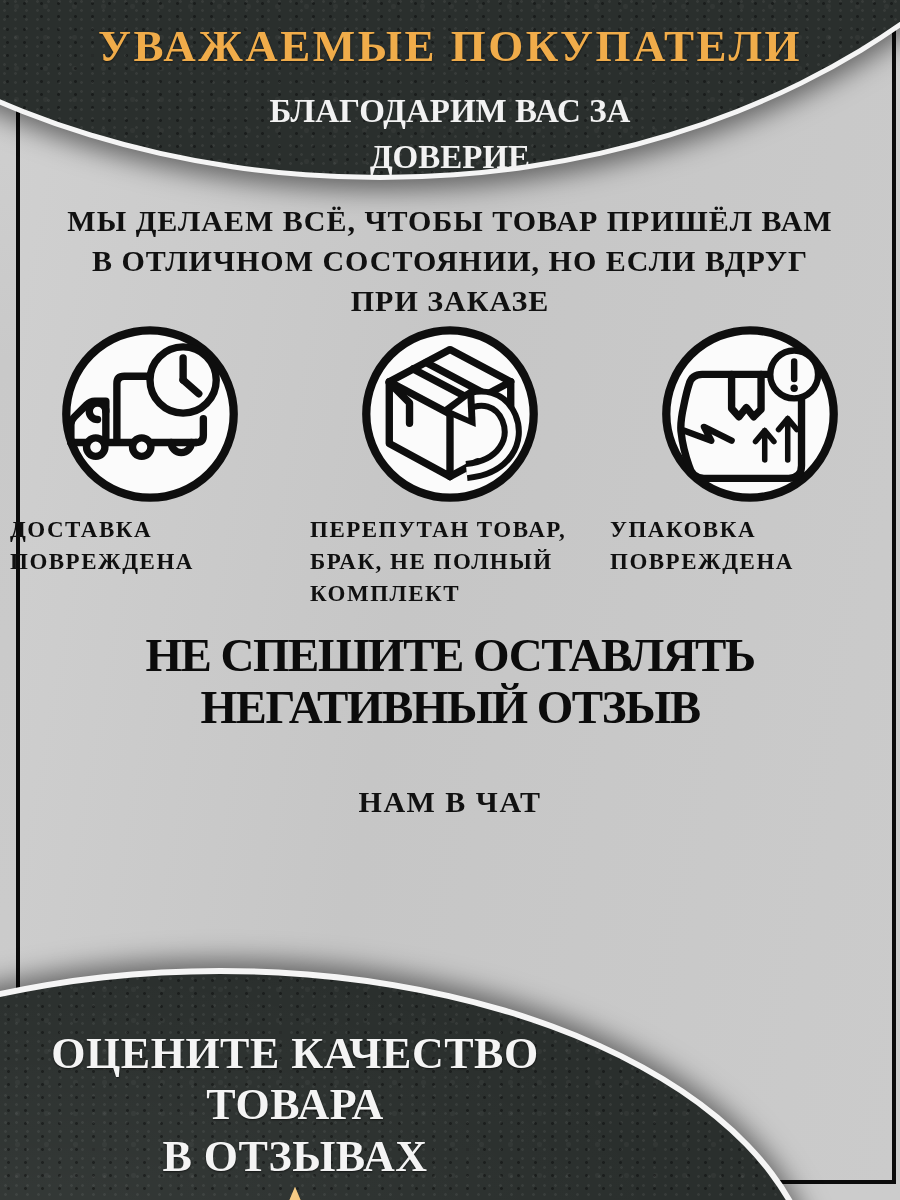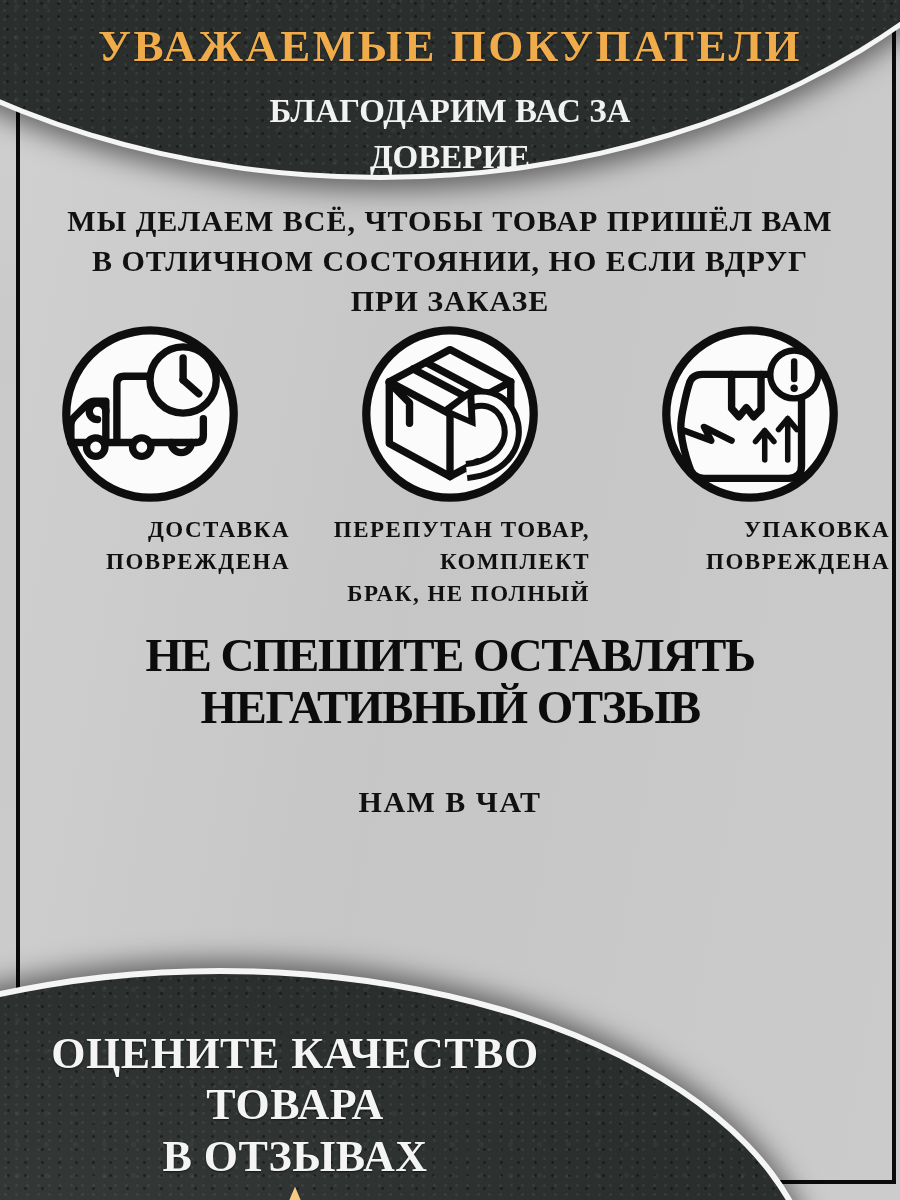--- a/index.html
+++ b/index.html
@@ -35,21 +35,21 @@
     position:absolute;left:-380px;top:968px;width:1200px;height:662px;
     border-radius:50%;border:6px solid #f5f5f5;box-sizing:border-box;
     box-shadow:0 -8px 26px rgba(0,0,0,0.5);z-index:2;
   }
   .header-content{position:absolute;left:60px;right:60px;top:20px;text-align:center;z-index:3;}
   .title{font-size:45px;letter-spacing:2.5px;color:#f0ac4a;text-shadow:0 1px 2px rgba(0,0,0,0.5);}
   .subtitle{margin-top:16px;font-size:33px;line-height:1.4;color:#f2f2f2;}
   .intro{position:absolute;left:40px;right:40px;top:201px;z-index:3;text-align:center;
          font-size:30px;line-height:1.34;letter-spacing:1px;color:#111;}
   .issues-row{position:absolute;top:322px;left:0;width:900px;height:280px;z-index:3;}
-  .issue{position:absolute;width:280px;text-align:right;}
+  .issue{position:absolute;width:280px;text-align:left;}
   .issue.c1{left:10px;}  .issue.c2{left:310px;}  .issue.c3{left:610px;}
   .issue svg{width:184px;height:184px;display:block;margin:0 auto;}
   .issue-label{margin-top:8px;font-size:23px;line-height:1.4;letter-spacing:1.5px;color:#101010;}
   .warning{position:absolute;left:30px;right:30px;top:630px;z-index:3;text-align:center;
            font-size:47px;line-height:1.1;letter-spacing:-1.5px;color:#0c0c0c;}
   .support{position:absolute;left:30px;right:30px;top:782px;z-index:3;text-align:center;
            font-size:30px;line-height:1.36;letter-spacing:1.5px;color:#111;}
   .footer-content{position:absolute;left:5px;top:1028px;width:580px;text-align:center;z-index:3;color:#f4f4f4;}
   .cta{font-size:44px;line-height:1.17;letter-spacing:0.5px;text-shadow:0 1px 2px rgba(0,0,0,0.6);}
   .stars{display:flex;align-items:flex-end;justify-content:center;gap:10px;margin-top:2px;}
@@ -127,22 +127,22 @@
           <path d="M74,44 L140,79"></path>
           <path d="M34,66 L56,88 L56,110"></path>
         </g>
         <path d="M118,162 C160,158 174,128 164,104 C155,83 134,78 114,89" stroke="#0e0e0e" stroke-width="22" fill="none"></path>
         <path d="M118,162 C160,158 174,128 164,104 C155,83 134,78 114,89" stroke="#fbfbfb" stroke-width="9" fill="none"></path>
         <polygon points="88,97 126,69 128,114" fill="#0e0e0e"></polygon>
         <polygon points="102,96 119,83 120,104" fill="#fbfbfb"></polygon>
       </svg>
       <div class="issue-label">
         <span class="line">ПЕРЕПУТАН ТОВАР,</span>
+        <span class="line">БРАК, НЕ ПОЛНЫЙ</span>
         <span class="line">КОМПЛЕКТ</span>
-        <span class="line">БРАК, НЕ ПОЛНЫЙ</span>
       </div>
     </div>
 
     <div class="issue c3">
       <svg viewBox="0 0 200 200">
         <circle cx="100" cy="100" r="91" fill="#fbfbfb" stroke="#0e0e0e" stroke-width="9"></circle>
         <g stroke="#0e0e0e" stroke-width="8" fill="none" stroke-linecap="round" stroke-linejoin="round">
           <path d="M48,57 H142 q14,0 14,14 v85 q0,14 -14,14 H50 q-13,0 -16,-13 q-7,-19 -9,-38 q-1,-10 3,-28 q3,-15 6,-24 q3,-10 14,-10 z" fill="#fbfbfb"></path>
           <path d="M80,57 v37 l8,9 8,-10 8,10 8,-8 V57"></path>
           <path d="M28,118 l30,11 -8,-15 30,15" stroke-width="7"></path>

